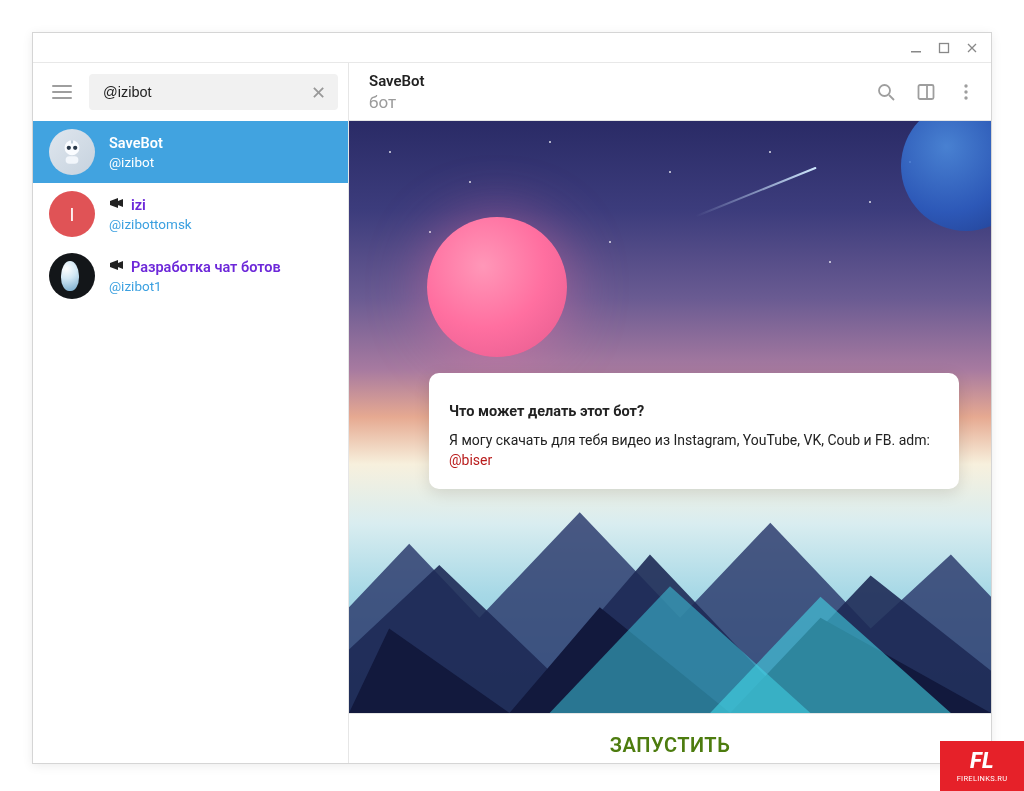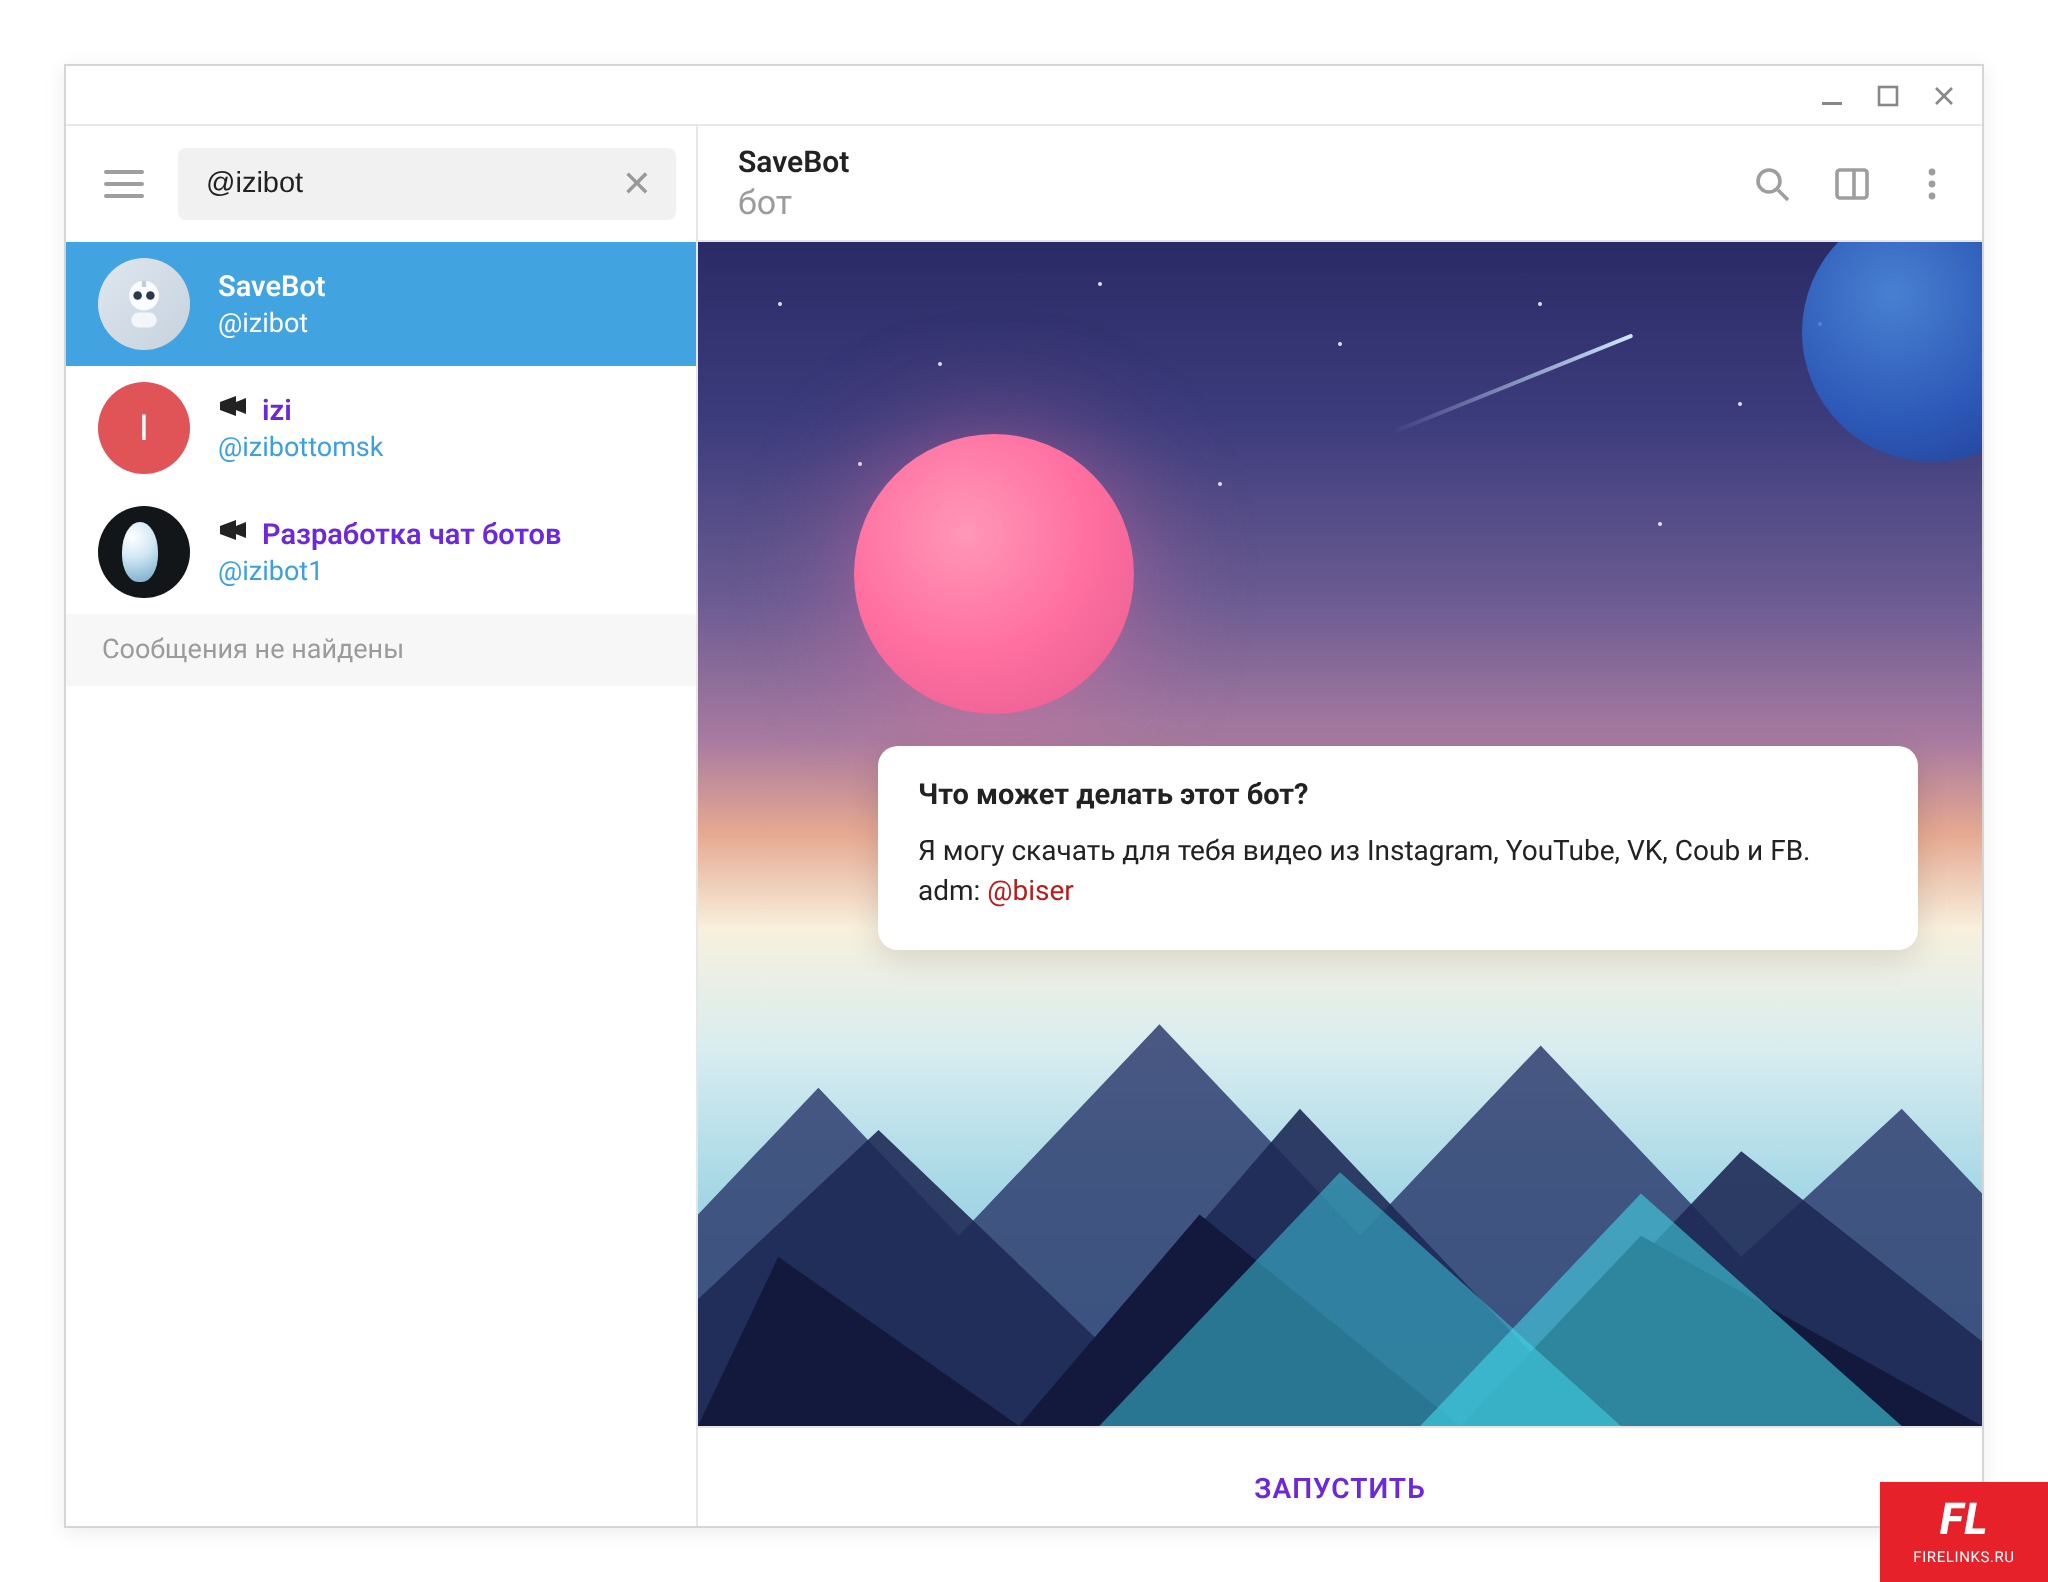--- a/index.html
+++ b/index.html
@@ -38,26 +38,26 @@
   .hicon { width: 22px; height: 22px; color: #9e9e9e; cursor:pointer; display:flex; align-items:center; justify-content:center; }
   .chat-body { flex: 1; position: relative; overflow: hidden; }
   .wallpaper { position:absolute; inset:0; }
   .sky { position:absolute; inset:0; background: linear-gradient(180deg, #2a2b66 0%, #3c3c7c 15%, #6a5b92 30%, #a77aa0 42%, #e6a991 50%, #f7f0dd 58%, #d9edf0 68%, #a6d8e6 80%, #7abedc 100%); }
   .stars { position:absolute; inset:0; }
   .star { position:absolute; width:2px; height:2px; background:#fff; border-radius:50%; opacity:.85; }
   .moon { position:absolute; left: 78px; top: 96px; width: 140px; height: 140px; border-radius:50%; background: radial-gradient(circle at 40% 35%, #ff97b8 0%, #ff6fa0 50%, #e25a8e 100%); box-shadow: 0 0 60px rgba(255,120,170,.45); }
   .planet { position:absolute; right: -40px; top: -20px; width:130px; height:130px; border-radius:50%; background: radial-gradient(circle at 35% 35%, #4d8fe3 0%, #2a5dc2 55%, #17388a 100%); opacity:.85; }
   .comet { position:absolute; right: 170px; top: 70px; width: 130px; height: 2px; background: linear-gradient(90deg, rgba(255,255,255,0), #cfe9ff); transform: rotate(-22deg); border-radius: 2px; }
   .mtn { position:absolute; bottom:0; left:0; right:0; }
-  .info-card { position: absolute; left: 80px; right: 32px; top: 252px; background: #fff; border-radius: 10px; padding: 16px 20px 18px; box-shadow: 0 4px 16px rgba(0,0,0,.12); margin-left: 10px; }
+  .info-card { position: absolute; left: 80px; right: 32px; top: 252px; background: #fff; border-radius: 10px; padding: 30px 20px 18px; box-shadow: 0 4px 16px rgba(0,0,0,.12); }
   .info-card h4 { font-size: 14.5px; font-weight: 700; color: #222; margin-bottom: 10px; }
   .info-card p { font-size: 14px; color: #222; line-height: 1.45; }
   .info-card a { color: #b91c1c; text-decoration: none; }
   .start-bar { height: 50px; display:flex; align-items:center; justify-content:center; border-top:1px solid #e6e6e6; background:#fff; }
-  .start-btn { color: #6d28d9; font-size: 14px; font-weight: 600; letter-spacing: .5px; cursor:pointer;margin-top:12px; }
+  .start-btn { color: #4d7c0f; font-size: 20px; font-weight: 600; letter-spacing: .5px; cursor:pointer;margin-top:12px; }
   .watermark { position:absolute; right:0; bottom:0; width:84px; height:50px; background:#e62129; color:#fff; display:flex; flex-direction:column; align-items:center; justify-content:center; }
   .watermark .big { font-size:22px; font-weight:800; font-style:italic; letter-spacing:.5px; line-height:1; }
   .watermark .small { font-size:7.5px; font-weight:400; letter-spacing:.3px; margin-top:2px; }
 </style>
 </head>
 <body>
 
 <div class="app-window">
 
   <div class="titlebar">
@@ -129,21 +129,20 @@
           <div class="r-name">
             <span class="mega-icon"><svg width="16" height="14" viewBox="0 0 16 14">
                   <path d="M1 5 L9 2 L9 12 L1 9 Z M9 5 L14 3 L14 11 L9 9 Z" fill="#222"></path>
                 </svg></span>
             <span>Разработка чат ботов</span>
           </div>
           <div class="r-handle">@izibot1</div>
         </div>
       </div>
 
-      <div class="section-label">Сообщения не найдены</div>
     </div>
 
     <div class="chat">
       <div class="chat-header">
         <div class="chat-header-info">
           <div class="chat-title">SaveBot</div>
           <div class="chat-sub">бот</div>
         </div>
         <div class="chat-header-actions">
           <div class="hicon">

